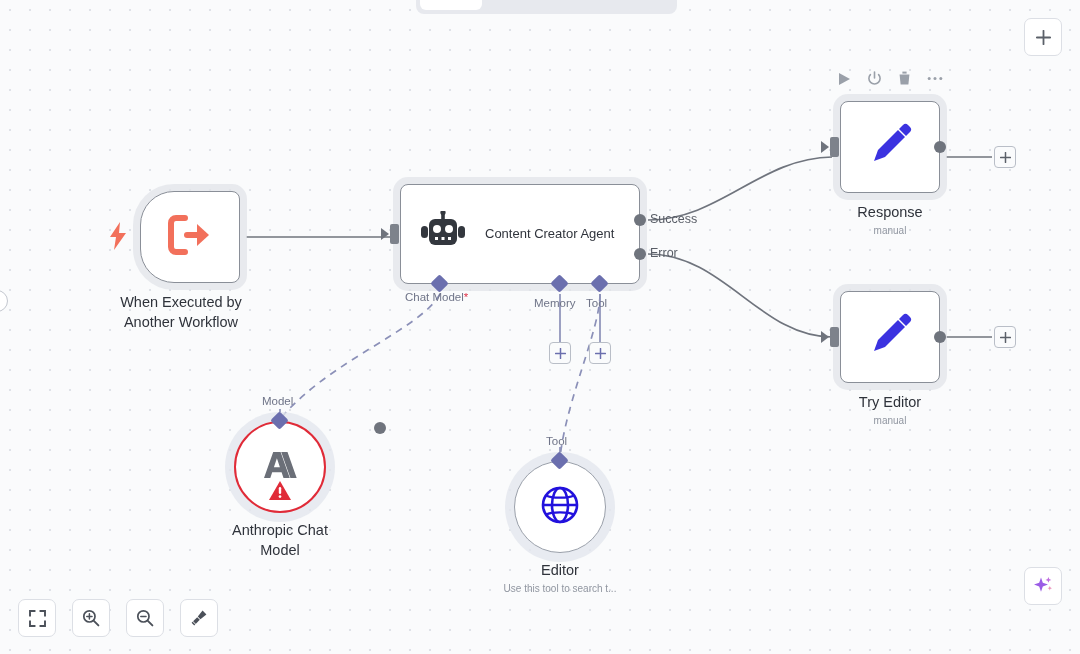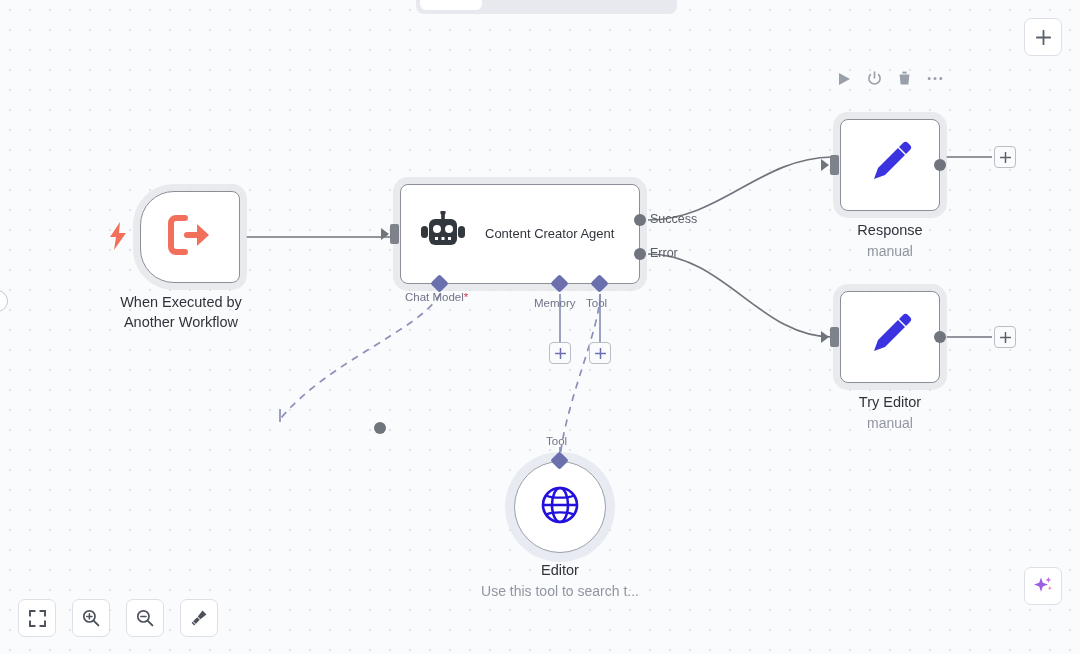--- a/index.html
+++ b/index.html
@@ -75,21 +75,21 @@
     font-size: 13px; color: #30343c; line-height: 1.25;
     max-width: 130px;
   }
 
   
   .node-square .nodebox {
     width: 100px; height: 92px;
     border-radius: 8px;
     display: flex; align-items: center; justify-content: center;
   }
-  #node-response { left: 840px; top: 119px; }
+  #node-response { left: 840px; top: 101px; }
   #node-tryagain { left: 840px; top: 291px; }
 
   
   .node-circle .nodebox {
     width: 92px; height: 92px;
     border-radius: 50%;
     display: flex; align-items: center; justify-content: center;
     box-shadow: 0 0 0 9px rgba(228,231,237,0.8);
   }
   #node-anthropic { left: 234px; top: 421px; }
@@ -101,21 +101,21 @@
   .caption {
     position: absolute;
     left: 50%; transform: translateX(-50%);
     text-align: center;
     white-space: nowrap;
   }
   .caption .name {
     font-size: 14.5px; color: #2f333b; line-height: 1.35;
   }
   .caption .sub {
-    font-size: 14px; color: #9096a0; line-height: 1.35; margin-top: 1px;
+    font-size: 10px; color: #9096a0; line-height: 1.35; margin-top: 1px;
   }
   .caption.wrap { white-space: normal; width: 170px; }
 
   
   .port-out {
     position: absolute;
     width: 12px; height: 12px; border-radius: 50%;
     background: #6f747d;
     z-index: 12;
   }
@@ -411,20 +411,42 @@
       <div class="name">Try Editor</div>
       <div class="sub">manual</div>
     </div>
   </div>
   <div class="plus-btn" style="left:994px; top:326px;">
     <svg width="11" height="11" viewBox="0 0 11 11">
         <path d="M5.5 0.6 V10.4 M0.6 5.5 H10.4" stroke="#5b6069" stroke-width="1.5" stroke-linecap="round"></path>
       </svg>
   </div>
 
+  <div class="node node-circle" id="node-anthropic">
+    <div class="nodebox">
+      <span>
+        <svg width="40" height="30" viewBox="0 0 40 30">
+          <path d="M13.2 2 L4 28 H10.3 L12.2 22.3 H21.6 L23.5 28 H29.8 L20.6 2 Z M13.9 17.2 L16.9 8.2 L19.9 17.2 Z" fill="#6b6f78"></path>
+          <path d="M27.5 2 L36.7 28 H30.4 L21.2 2 Z" fill="#6b6f78"></path>
+        </svg>
+      </span>
+      <span class="warn-badge">
+        <svg width="24" height="21" viewBox="0 0 24 21">
+          <path d="M12 1 L23 20 H1 Z" fill="#e02b38"></path>
+          <rect x="10.8" y="7" width="2.4" height="7" rx="1.2" fill="#ffffff"></rect>
+          <circle cx="12" cy="16.6" r="1.35" fill="#ffffff"></circle>
+        </svg>
+      </span>
+    </div>
+    <div class="diamond" style="left:39px; top:-7px;"></div>
+    <div class="sub-label" style="left:28px; top:-26px;">Model</div>
+    <div class="caption wrap" style="top: 100px; width: 130px;">
+      <div class="name">Anthropic Chat Model</div>
+    </div>
+  </div>
 
   <div class="node node-circle" id="node-tavily">
     <div class="nodebox">
       <span>
         <svg width="40" height="40" viewBox="0 0 40 40">
           <circle cx="20" cy="20" r="17" stroke="#2211dd" stroke-width="2.6" fill="none"></circle>
           <ellipse cx="20" cy="20" rx="8" ry="17" stroke="#2211dd" stroke-width="2.6" fill="none"></ellipse>
           <path d="M3 20 H37" stroke="#2211dd" stroke-width="2.6"></path>
           <path d="M6.4 10.5 C11 13.4, 29 13.4, 33.6 10.5" stroke="#2211dd" stroke-width="2.3" fill="none"></path>
           <path d="M6.4 29.5 C11 26.6, 29 26.6, 33.6 29.5" stroke="#2211dd" stroke-width="2.3" fill="none"></path>

